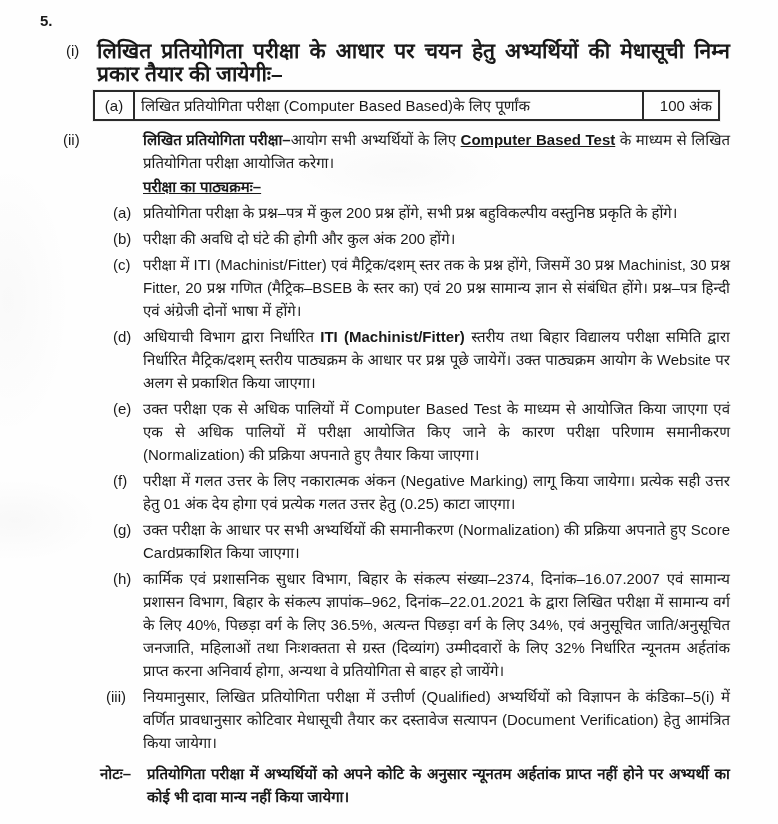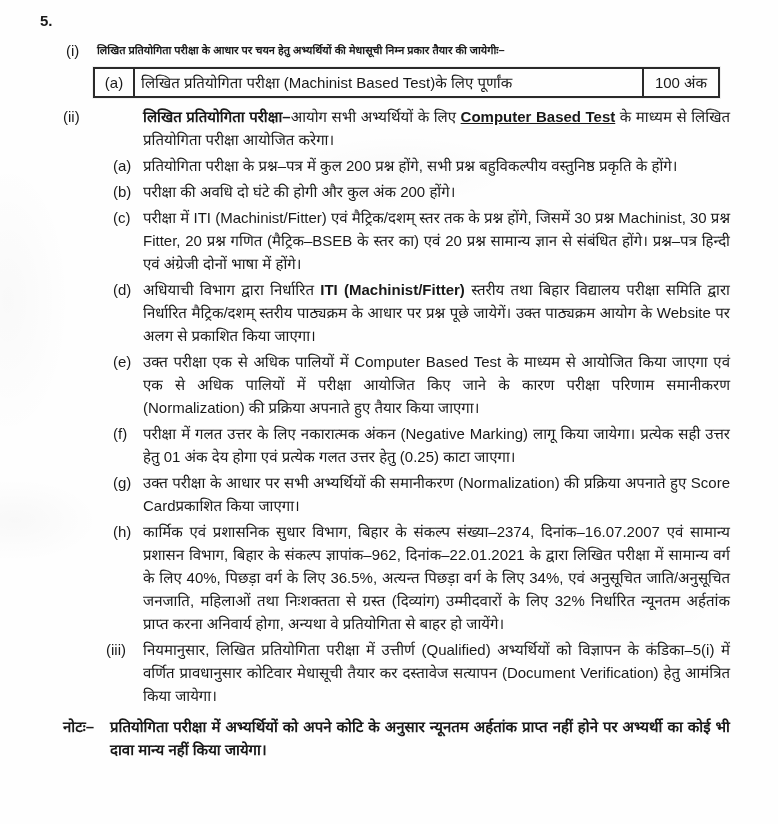--- a/index.html
+++ b/index.html
@@ -26,76 +26,77 @@
   }
   .row { display: flex; align-items: flex-start; margin-bottom: 2px; }
   .lbl { flex: 0 0 auto; white-space: nowrap; }
   .content { flex: 1 1 auto; text-align: justify; }
 
   .sec5 { padding-left: 40px; margin-bottom: 7px; }
   .sec5 .lbl { width: 57px; font-weight: bold; }
 
   .clause-i { padding-left: 66px; margin-bottom: 5px; }
   .clause-i .lbl { width: 31px; }
-  .clause-i .content { font-weight: bold; font-size: 11px; }
+  .clause-i .content { font-weight: bold; font-size: 21px; }
 
   .mtable {
     display: flex;
     margin: 0 0 7px 93px;
     width: 627px;
     box-sizing: border-box;
     border: 2px solid #2a2a2a;
     box-shadow: 0 0 0 1px #f0f0f0;
   }
   .mtable .cell { padding: 2px 6px; box-sizing: border-box; }
   .mtable .c-sl { flex: 0 0 40px; text-align: center; border-right: 2px solid #2a2a2a; }
   .mtable .c-desc { flex: 1 1 auto; }
-  .mtable .c-marks { flex: 0 0 76px; text-align: center; border-left: 2px solid #2a2a2a; }
+  .mtable .c-marks { flex: 0 0 76px; text-align: right; border-left: 2px solid #2a2a2a; }
 
   .clause-ii { padding-left: 63px; margin-bottom: 3px; gap: 46px; }
   .clause-ii .lbl { width: 34px; }
 
   .syllabus-head { margin-top: 1px; }
   .u { text-decoration: underline; }
   b, .bold { font-weight: bold; }
 
   .sylist { }
   .sylist .row { padding-left: 113px; margin-bottom: 3px; }
   .sylist .row .lbl { width: 30px; }
 
   .clause-iii { padding-left: 106px; margin-bottom: 3px; justify-content: center; }
   .clause-iii .lbl { width: 37px; }
 
-  .note { padding-left: 63px; margin-top: 8px; font-weight: bold; }
+  .note { padding-left: 100px; margin-top: 8px; font-weight: bold; }
   .note .lbl { width: 47px; }
 </style>
 </head>
 <body>
 
 <div class="page">
 
   <div class="row sec5">
     <div class="lbl">5.</div>
   </div>
 
   <div class="row clause-i">
     <div class="lbl">(i)</div>
     <div class="content">लिखित प्रतियोगिता परीक्षा के आधार पर चयन हेतु अभ्यर्थियों की मेधासूची निम्न प्रकार तैयार की जायेगीः–</div>
   </div>
 
   <div class="mtable">
     <div class="cell c-sl">(a)</div>
-    <div class="cell c-desc">लिखित प्रतियोगिता परीक्षा (Machinist Based Test)के लिए पूर्णांक</div>
+    <div class="cell c-desc">लिखित प्रतियोगिता परीक्षा (Computer Based Based)के लिए पूर्णांक</div>
     <div class="cell c-marks">100 अंक</div>
   </div>
 
   <div class="row clause-ii">
     <div class="lbl">(ii)</div>
     <div class="content">
       <b>लिखित प्रतियोगिता परीक्षा–</b><span>आयोग सभी अभ्यर्थियों के लिए </span><b class="u">Computer Based Test</b><span> के माध्यम से लिखित प्रतियोगिता परीक्षा आयोजित करेगा।</span>
+      <div class="syllabus-head"><b class="u">परीक्षा का पाठ्यक्रमः–</b></div>
     </div>
   </div>
 
   <div class="sylist">
 
     <div class="row">
       <div class="lbl">(a)</div>
       <div class="content">प्रतियोगिता परीक्षा के प्रश्न–पत्र में कुल 200 प्रश्न होंगे, सभी प्रश्न बहुविकल्पीय वस्तुनिष्ठ प्रकृति के होंगे।</div>
     </div>
 

